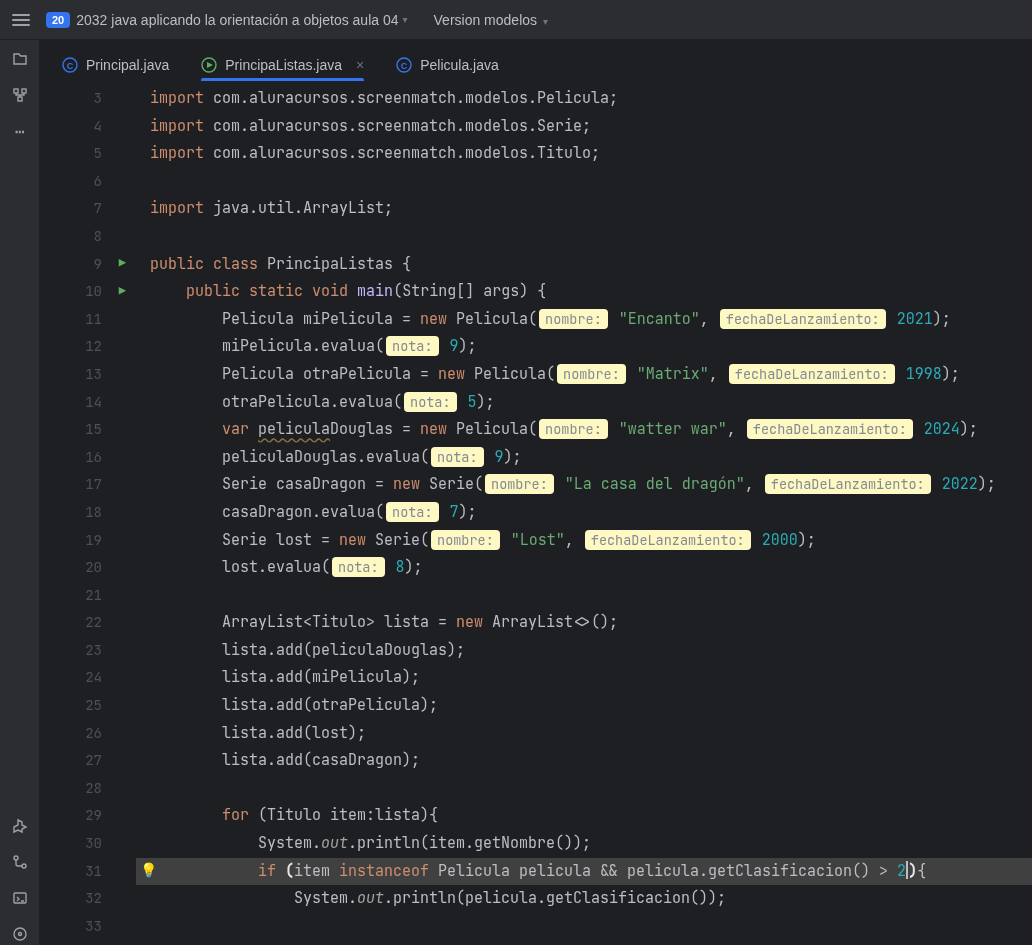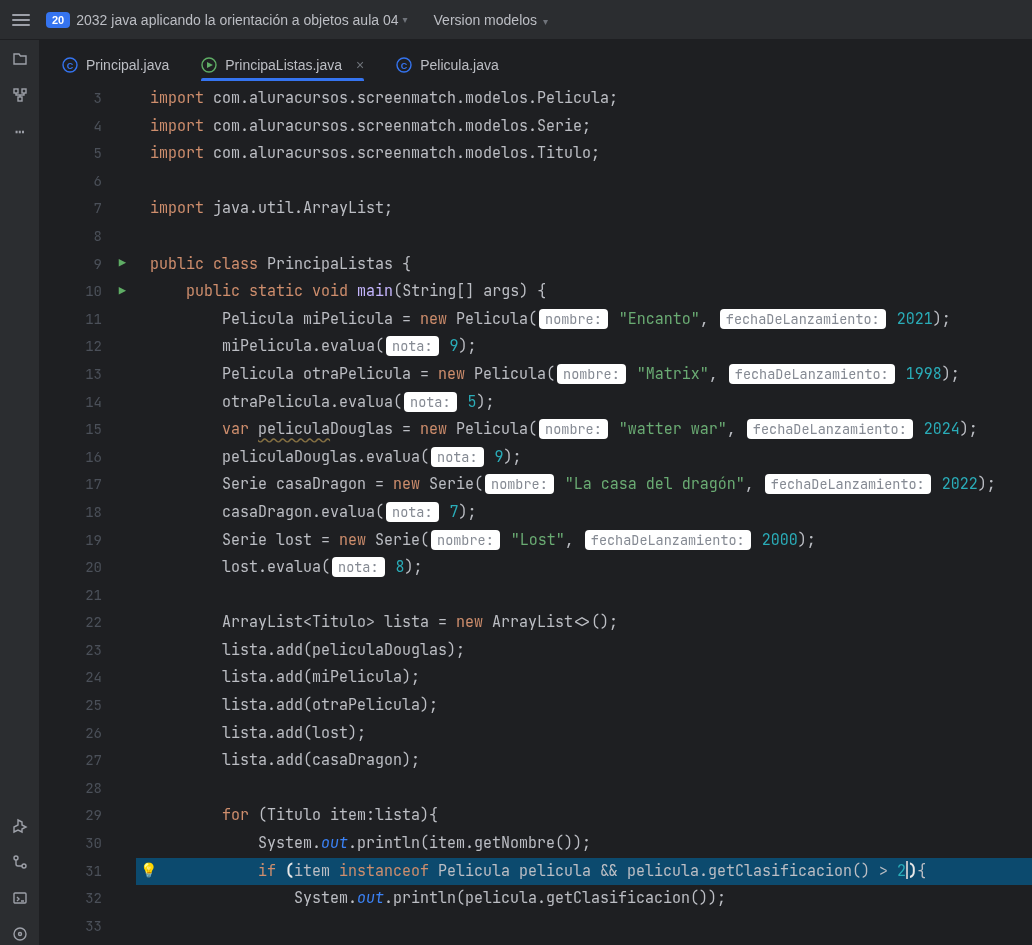--- a/index.html
+++ b/index.html
@@ -36,27 +36,27 @@
 .close-x { color:#6f737a; font-size:14px; margin-left:6px; }
 .editor { display:flex; flex-direction:column; flex:1; }
 .code-area { display:flex; flex:1; overflow:hidden; }
 .gutter { width:96px; background:#1e1f22; text-align:right;
   color:#4b5059; padding-top:3px; user-select:none; position:relative; }
 .gutter-line { height:27.6px; line-height:27.6px; padding-right:34px; position:relative; font-size:14px; }
 .run-mark { position:absolute; right:10px; top:50%; transform:translateY(-50%); color:#5fad65; font-size:12px; }
 .bulb { position:absolute; right:-22px; top:50%; transform:translateY(-50%); font-size:14px; }
 .code { flex:1; padding-top:3px; padding-left:14px; font-size:15px; letter-spacing:0px; }
 .code-line { height:27.6px; line-height:27.6px; white-space:pre; }
-.code-line.hl { background:#0c4a6e; margin-left:-14px; padding-left:14px; }
+.code-line.hl { background:#404040; margin-left:-14px; padding-left:14px; }
 .kw { color:#cf8e6d; }
 .str { color:#6aab73; }
 .num { color:#2aacb8; }
 .fn { color:#c4b5fd; }
-.st { color:#3b82f6; font-style:italic; }
-.hint { background:#ffffff; color:#858a93; border-radius:4px; padding:1px 6px; font-size:13.5px; margin:0 2px; }
+.st { color:#a3a3a3; font-style:italic; }
+.hint { background:#fef9c3; color:#858a93; border-radius:4px; padding:1px 6px; font-size:13.5px; margin:0 2px; }
 .udl { text-decoration-color:#bcbec4; }
 .wavy { text-decoration:underline wavy #857042; text-underline-offset:3px; }
 .caret { display:inline-block; width:2px; height:18px; background:#bcbec4; vertical-align:middle; margin-bottom:3px; }
 .bold-paren { font-weight:bold; color:#e8e8e8; }
 svg.ic { width:16px; height:16px; }
 </style>
 </head>
 <body>
 
 <div class="topbar">

